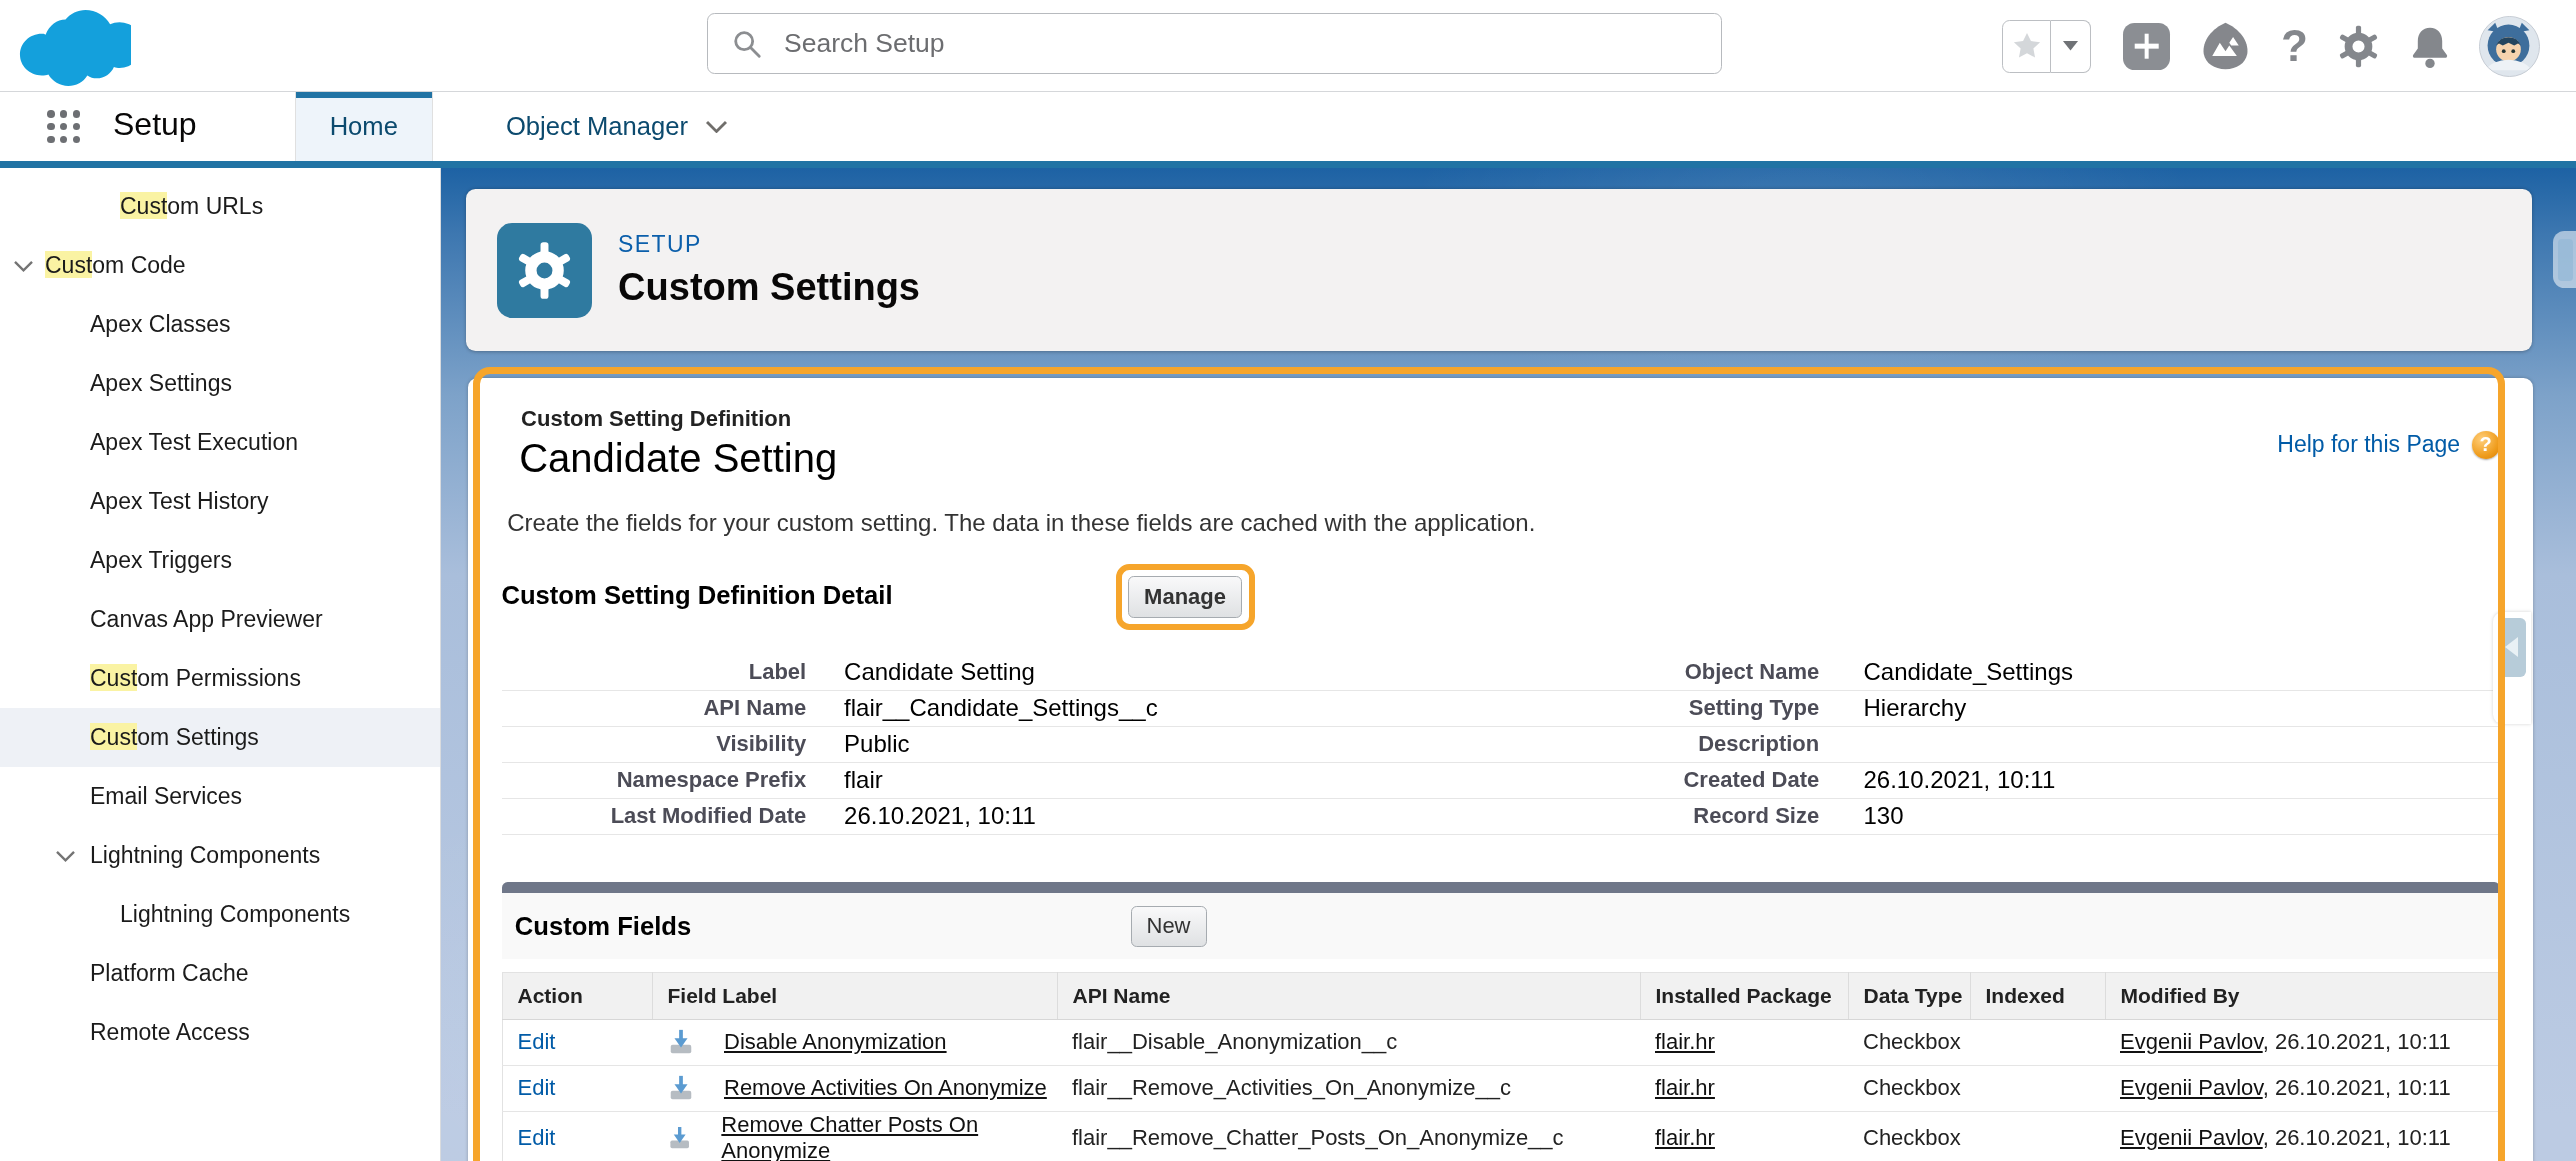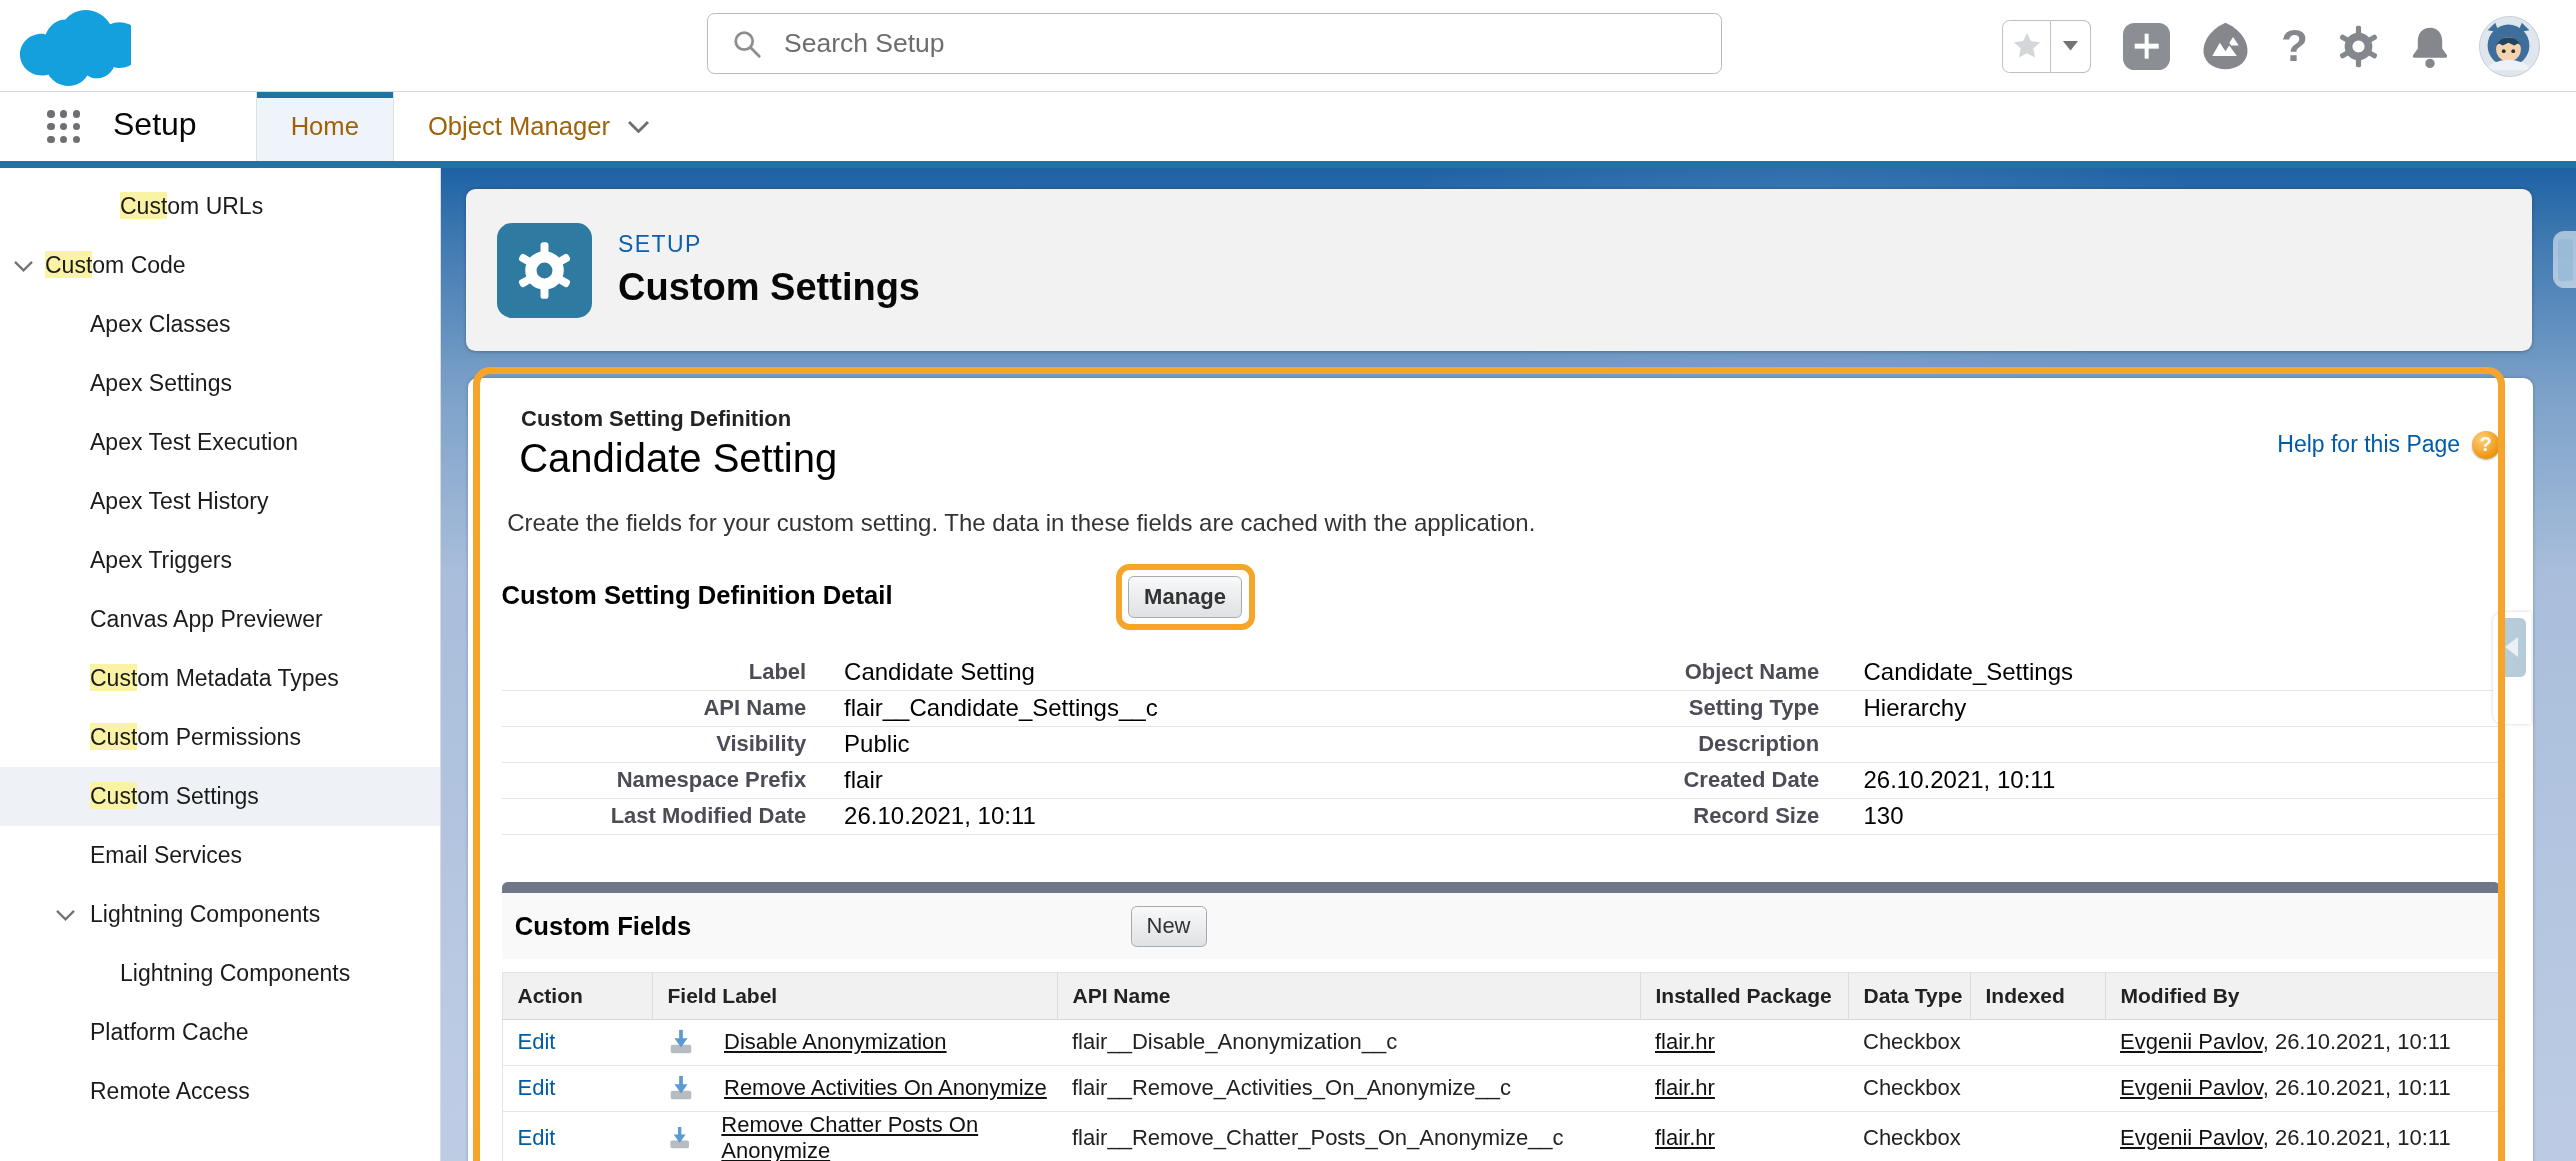--- a/index.html
+++ b/index.html
@@ -26,21 +26,21 @@
   .plus-tile::after  { width:4.7px; height:24.6px; transform:translate(-50%,-50%); }
   .q-glyph { font-size:44px; font-weight:bold; color:#84878c; }
   .avatar { width:61px; height:61px; border-radius:50%; border:1.9px solid #c6ccd4; background:#dfe6ed; overflow:hidden; margin-right:36px; }
 
   
   .navbar { position:relative; height:69px; background:#fff; display:flex; align-items:stretch; z-index:19; }
   .waffle { width:34px; height:34px; margin:18px 0 0 47px; display:grid; grid-template-columns:repeat(3,1fr); gap:4.7px; }
   .waffle i { width:7.6px; height:7.6px; border-radius:50%; background:#6d6f73; }
   .app-label { font-size:32px; color:#080707; margin:14px 0 0 32px; }
   .tabs { display:flex; margin-left:59px; }
-  .tab { display:flex; align-items:center; padding:0 34px; font-size:25.6px; color:#a16207; position:relative; }
+  .tab { display:flex; align-items:center; padding:0 34px; font-size:25.6px; color:#0c4a6e; position:relative;margin-left:39px; }
   .tab.active { background:#eef4fa; border-left:0.9px solid #e0e0e0; border-right:0.9px solid #e0e0e0; }
   .tab.active::before { content:""; position:absolute; left:0; top:0; right:0; height:5.7px; background:#2173a4; }
   .tab .chev { margin-left:17px; }
 
   
   .content { height:1000px; border-top:7.6px solid #2173a4; display:flex;
     background:
       radial-gradient(568px 284px at 70% 57px, rgba(255,255,255,.10), transparent 70%),
       radial-gradient(758px 379px at 30% 852px, rgba(255,255,255,.08), transparent 70%),
       linear-gradient(180deg,#1d62a4 0px,#3d77b0 66px,#7da2c9 227px,#a9bedb 407px,#bccbe3 947px); }
@@ -243,23 +243,20 @@
         <span>Apex Test Execution</span>
       </div>
       <div class="side-item lvl2">
         <span>Apex Test History</span>
       </div>
       <div class="side-item lvl2">
         <span>Apex Triggers</span>
       </div>
       <div class="side-item lvl2">
         <span>Canvas App Previewer</span>
-      </div>
-      <div class="side-item lvl2">
-        <span><mark>Cust</mark>om Metadata Types</span>
       </div>
       <div class="side-item lvl2">
         <span><mark>Cust</mark>om Permissions</span>
       </div>
       <div class="side-item lvl2 selected">
         <span><mark>Cust</mark>om Settings</span>
       </div>
       <div class="side-item lvl2">
         <span>Email Services</span>
       </div>

